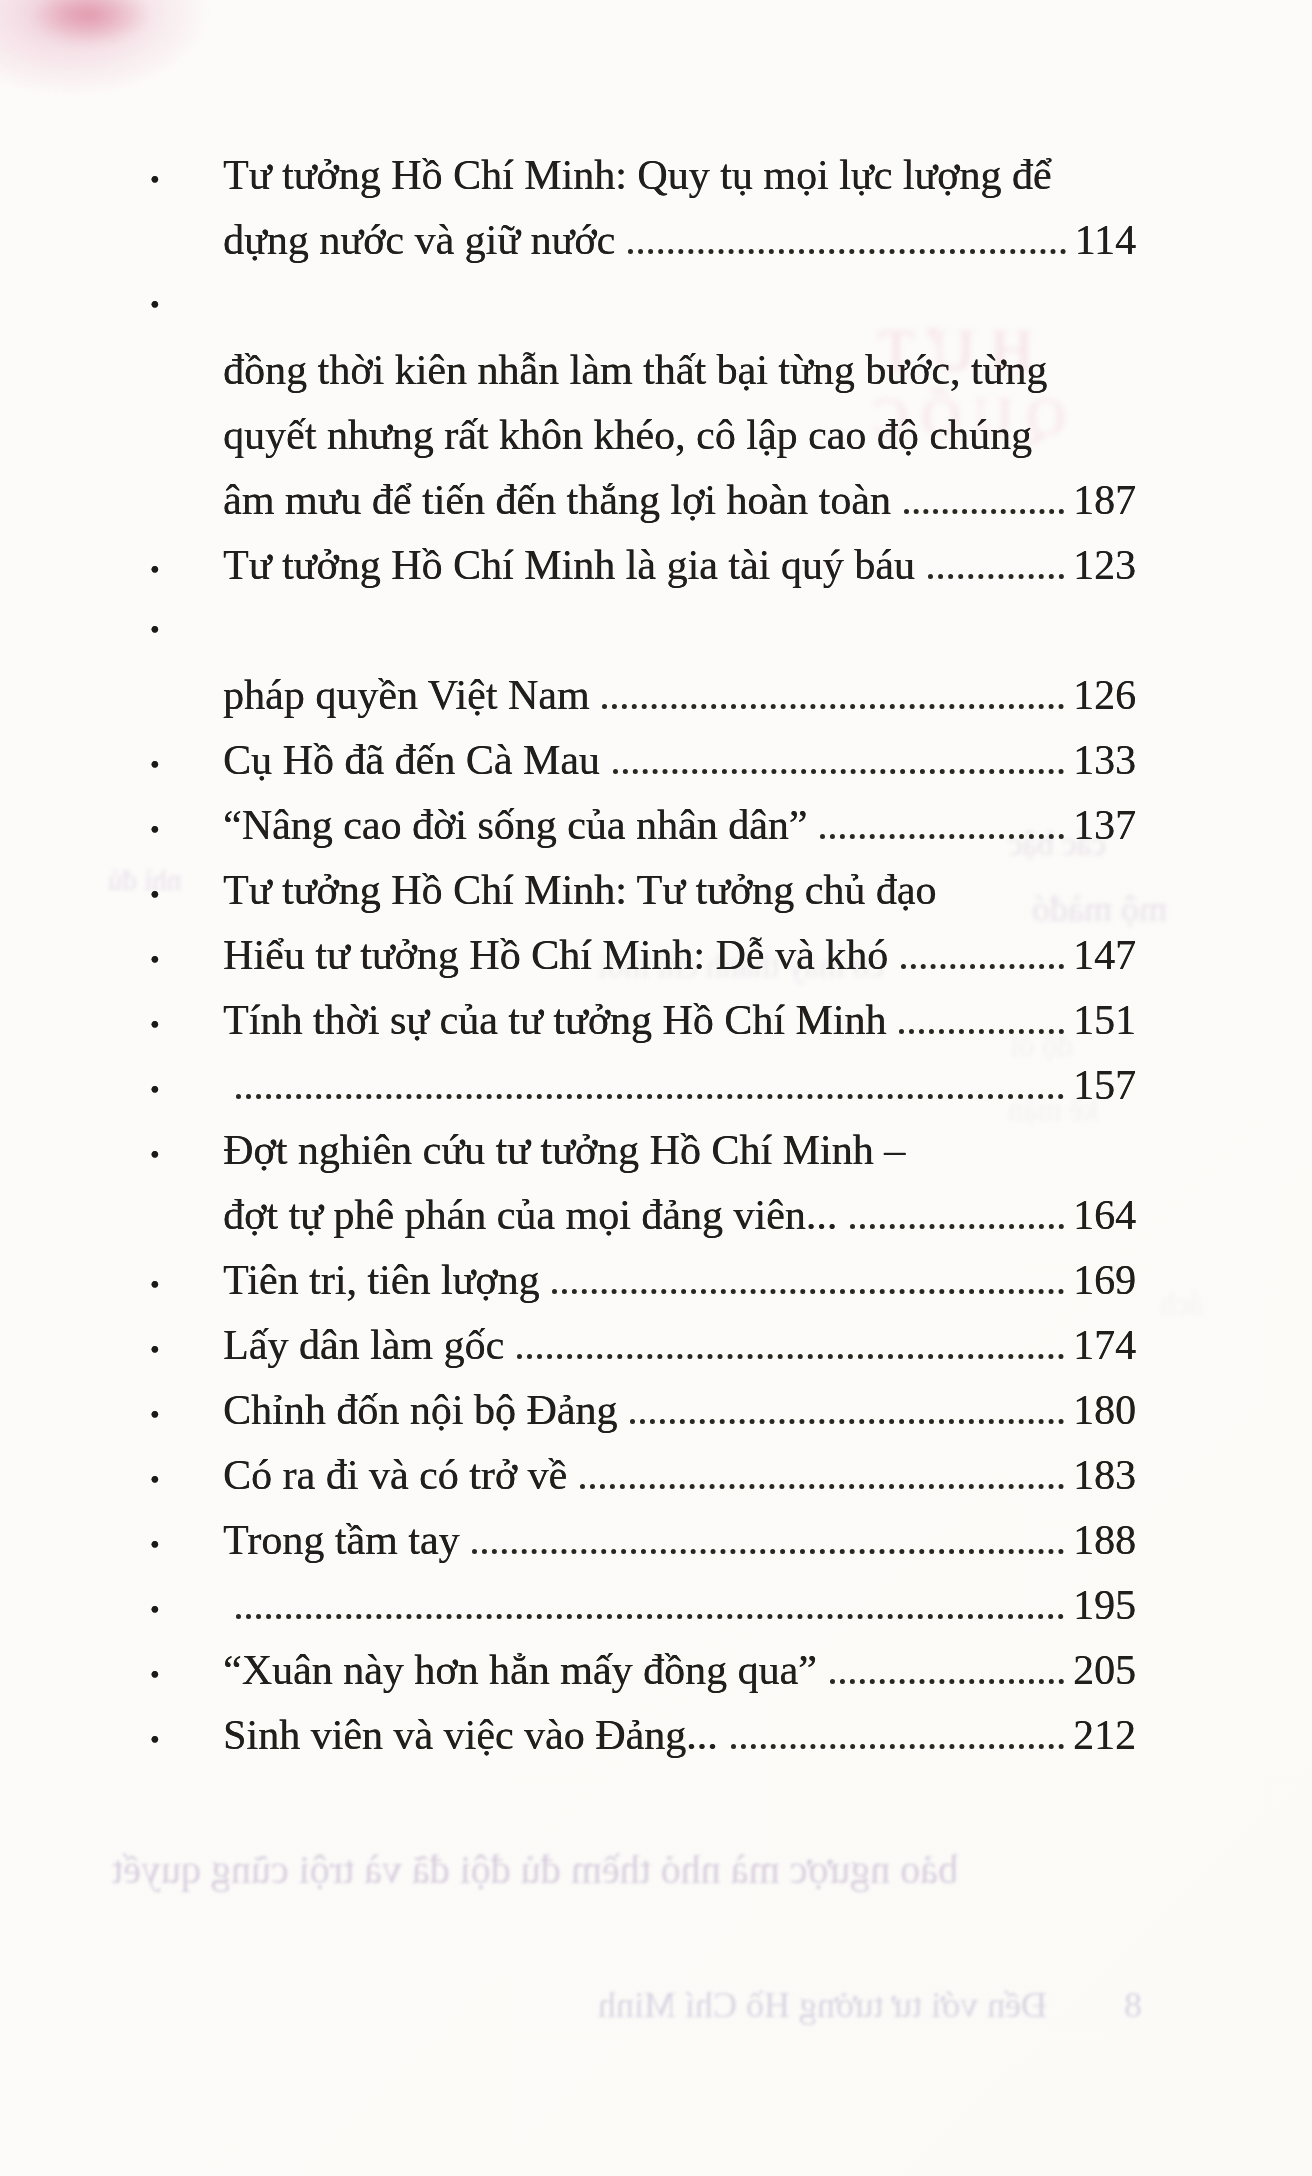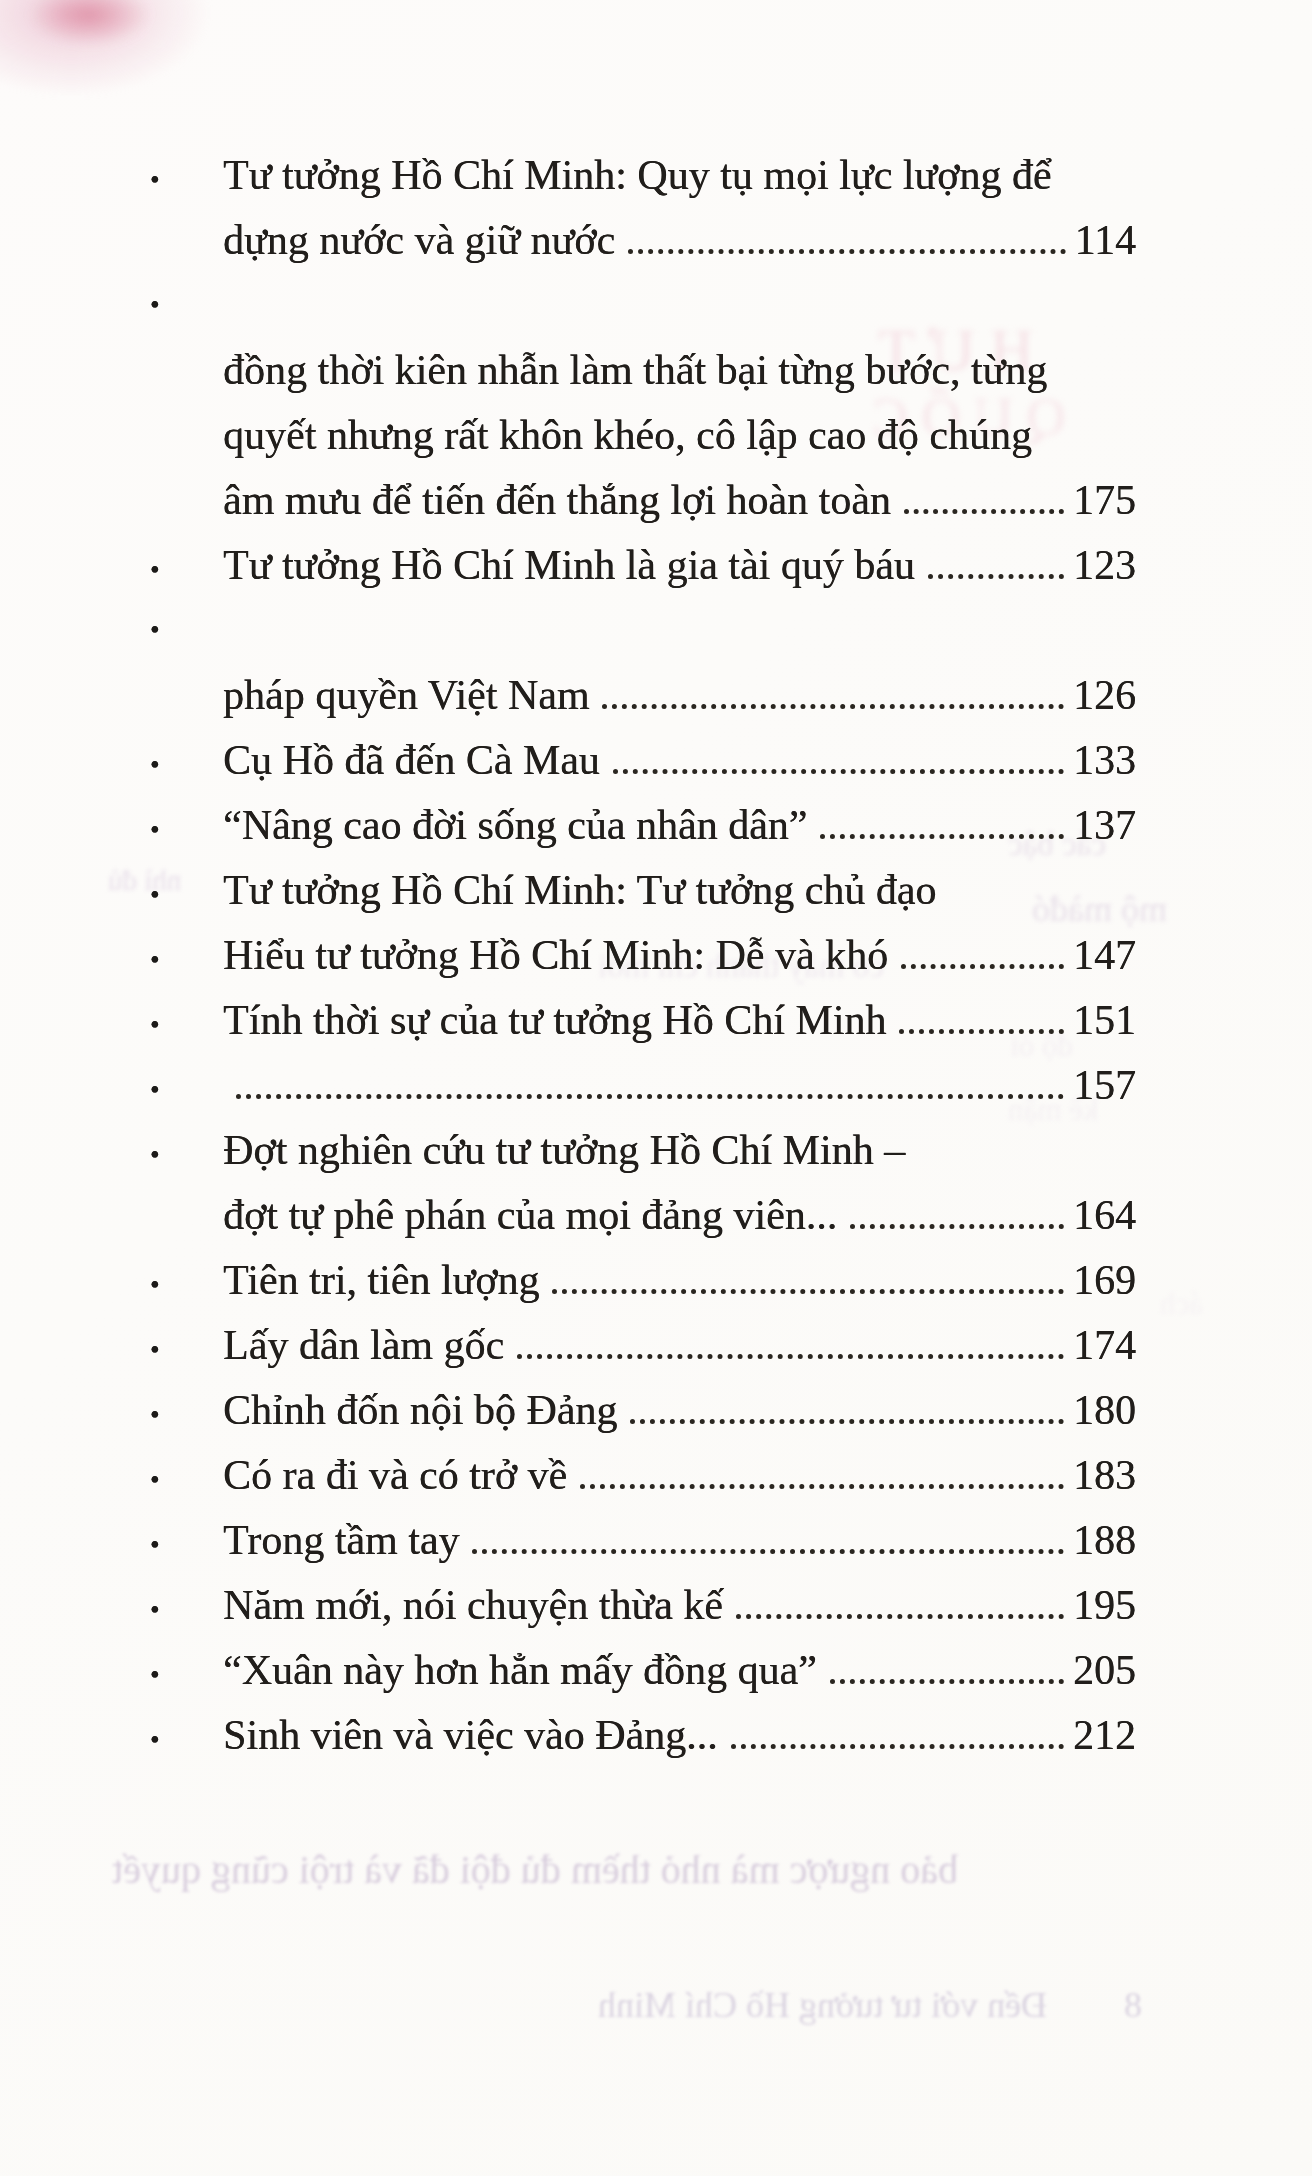--- a/index.html
+++ b/index.html
@@ -84,21 +84,21 @@
         <span class="t">đồng thời kiên nhẫn làm thất bại từng bước, từng</span>
       </div>
       <div class="row">
         <span class="bullet"></span>
         <span class="t">quyết nhưng rất khôn khéo, cô lập cao độ chúng</span>
       </div>
       <div class="row">
         <span class="bullet"></span>
         <span class="t">âm mưu để tiến đến thắng lợi hoàn toàn</span>
         <span class="leader"></span>
-        <span class="num">175</span>
+        <span class="num">187</span>
       </div>
       <div class="row">
         <span class="bullet">•</span>
         <span class="t">Tư tưởng Hồ Chí Minh là gia tài quý báu</span>
         <span class="leader"></span>
         <span class="num">123</span>
       </div>
       <div class="row">
         <span class="bullet">•</span>
       </div>
@@ -176,21 +176,20 @@
         <span class="num">183</span>
       </div>
       <div class="row">
         <span class="bullet">•</span>
         <span class="t">Trong tầm tay</span>
         <span class="leader"></span>
         <span class="num">188</span>
       </div>
       <div class="row">
         <span class="bullet">•</span>
-        <span class="t">Năm mới, nói chuyện thừa kế</span>
         <span class="leader"></span>
         <span class="num">195</span>
       </div>
       <div class="row">
         <span class="bullet">•</span>
         <span class="t">“Xuân này hơn hẳn mấy đồng qua”</span>
         <span class="leader"></span>
         <span class="num">205</span>
       </div>
       <div class="row">

